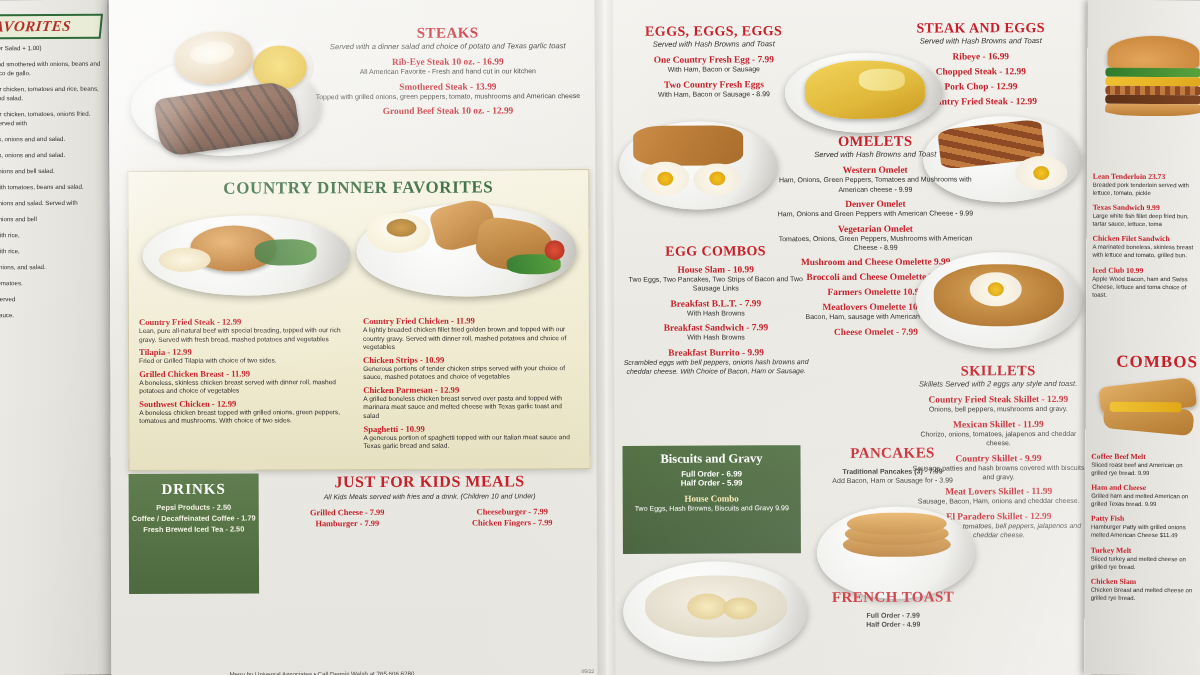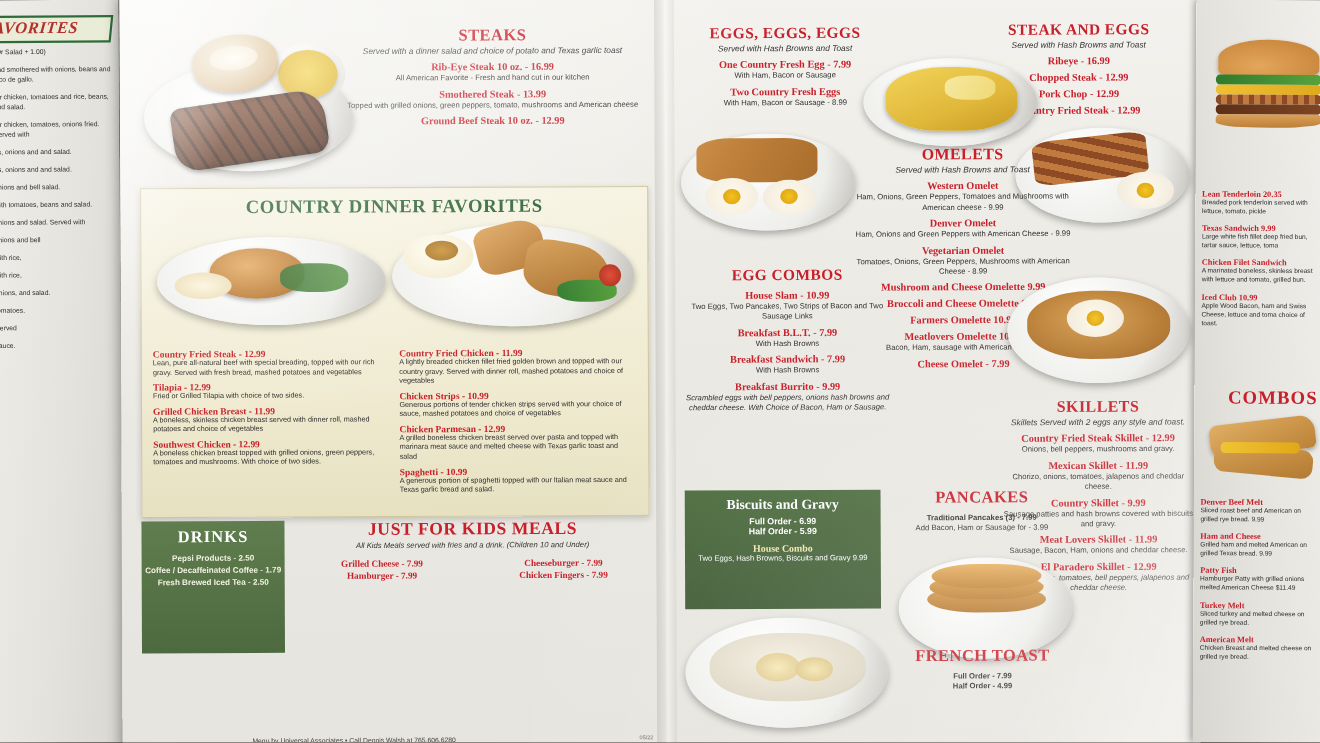--- a/index.html
+++ b/index.html
@@ -462,21 +462,21 @@
       <div class="layer" style="top:34px;background:linear-gradient(90deg,#2f7a2c,#59a33d);"></div>
       <div class="layer" style="top:43px;background:linear-gradient(90deg,#f0c030,#e0a91e);"></div>
       <div class="layer" style="top:52px;background:repeating-linear-gradient(90deg,#8d4a24 0 5px,#c07a3e 5px 10px);"></div>
       <div class="layer" style="top:61px;background:linear-gradient(90deg,#5c2f16,#7e4523);"></div>
       <div class="layer" style="top:70px;height:12px;background:linear-gradient(180deg,#dba05a,#bd8038);border-radius:4px 4px 40% 40%;"></div>
     </div>
 
     <div style="margin-top:164px;">
       <div class="rnm">
         <span>Lean Tenderloin</span>
-        <span>20.35</span>
+        <span>23.73</span>
       </div>
       <div class="rds">Breaded pork tenderloin served with lettuce, tomato, pickle</div>
       <div class="rnm">
         <span>Texas Sandwich</span>
         <span>9.99</span>
       </div>
       <div class="rds">Large white fish fillet deep fried bun, tartar sauce, lettuce, toma</div>
       <div class="rnm">Chicken Filet Sandwich</div>
       <div class="rds">A marinated boneless, skinless breast with lettuce and tomato, grilled bun.</div>
       <div class="rnm">
@@ -487,26 +487,26 @@
     </div>
 
     <div class="melt-title">COMBOS</div>
     <div class="sand-photo">
       <div class="food" style="left:4px;top:10px;width:96px;height:30px;background:linear-gradient(160deg,#e0ae63,#bb8236);border-radius:8px 14px 6px 12px;transform:rotate(-7deg);box-shadow:0 2px 4px rgba(0,0,0,.3);"></div>
       <div class="food" style="left:8px;top:34px;width:90px;height:26px;background:linear-gradient(160deg,#d6a157,#b37a31);border-radius:10px;transform:rotate(5deg);"></div>
       <div class="food" style="left:14px;top:30px;width:72px;height:10px;background:linear-gradient(90deg,#f0c335,#e0a818);border-radius:4px;"></div>
     </div>
 
     <div style="position:absolute;left:6px;top:452px;width:108px;">
-      <div class="rnm">Denver Beef Melt</div>
+      <div class="rnm">Coffee Beef Melt</div>
       <div class="rds">Sliced roast beef and American on grilled rye bread. 9.99</div>
       <div class="rnm">Ham and Cheese</div>
       <div class="rds">Grilled ham and melted American on grilled Texas bread. 9.99</div>
       <div class="rnm">Patty Fish</div>
       <div class="rds">Hamburger Patty with grilled onions melted American Cheese $11.49</div>
       <div class="rnm">Turkey Melt</div>
       <div class="rds">Sliced turkey and melted cheese on grilled rye bread.</div>
-      <div class="rnm">American Melt</div>
+      <div class="rnm">Chicken Slam</div>
       <div class="rds">Chicken Breast and melted cheese on grilled rye bread.</div>
     </div>
   </div>
 
 </div>
 
 </body></html>

